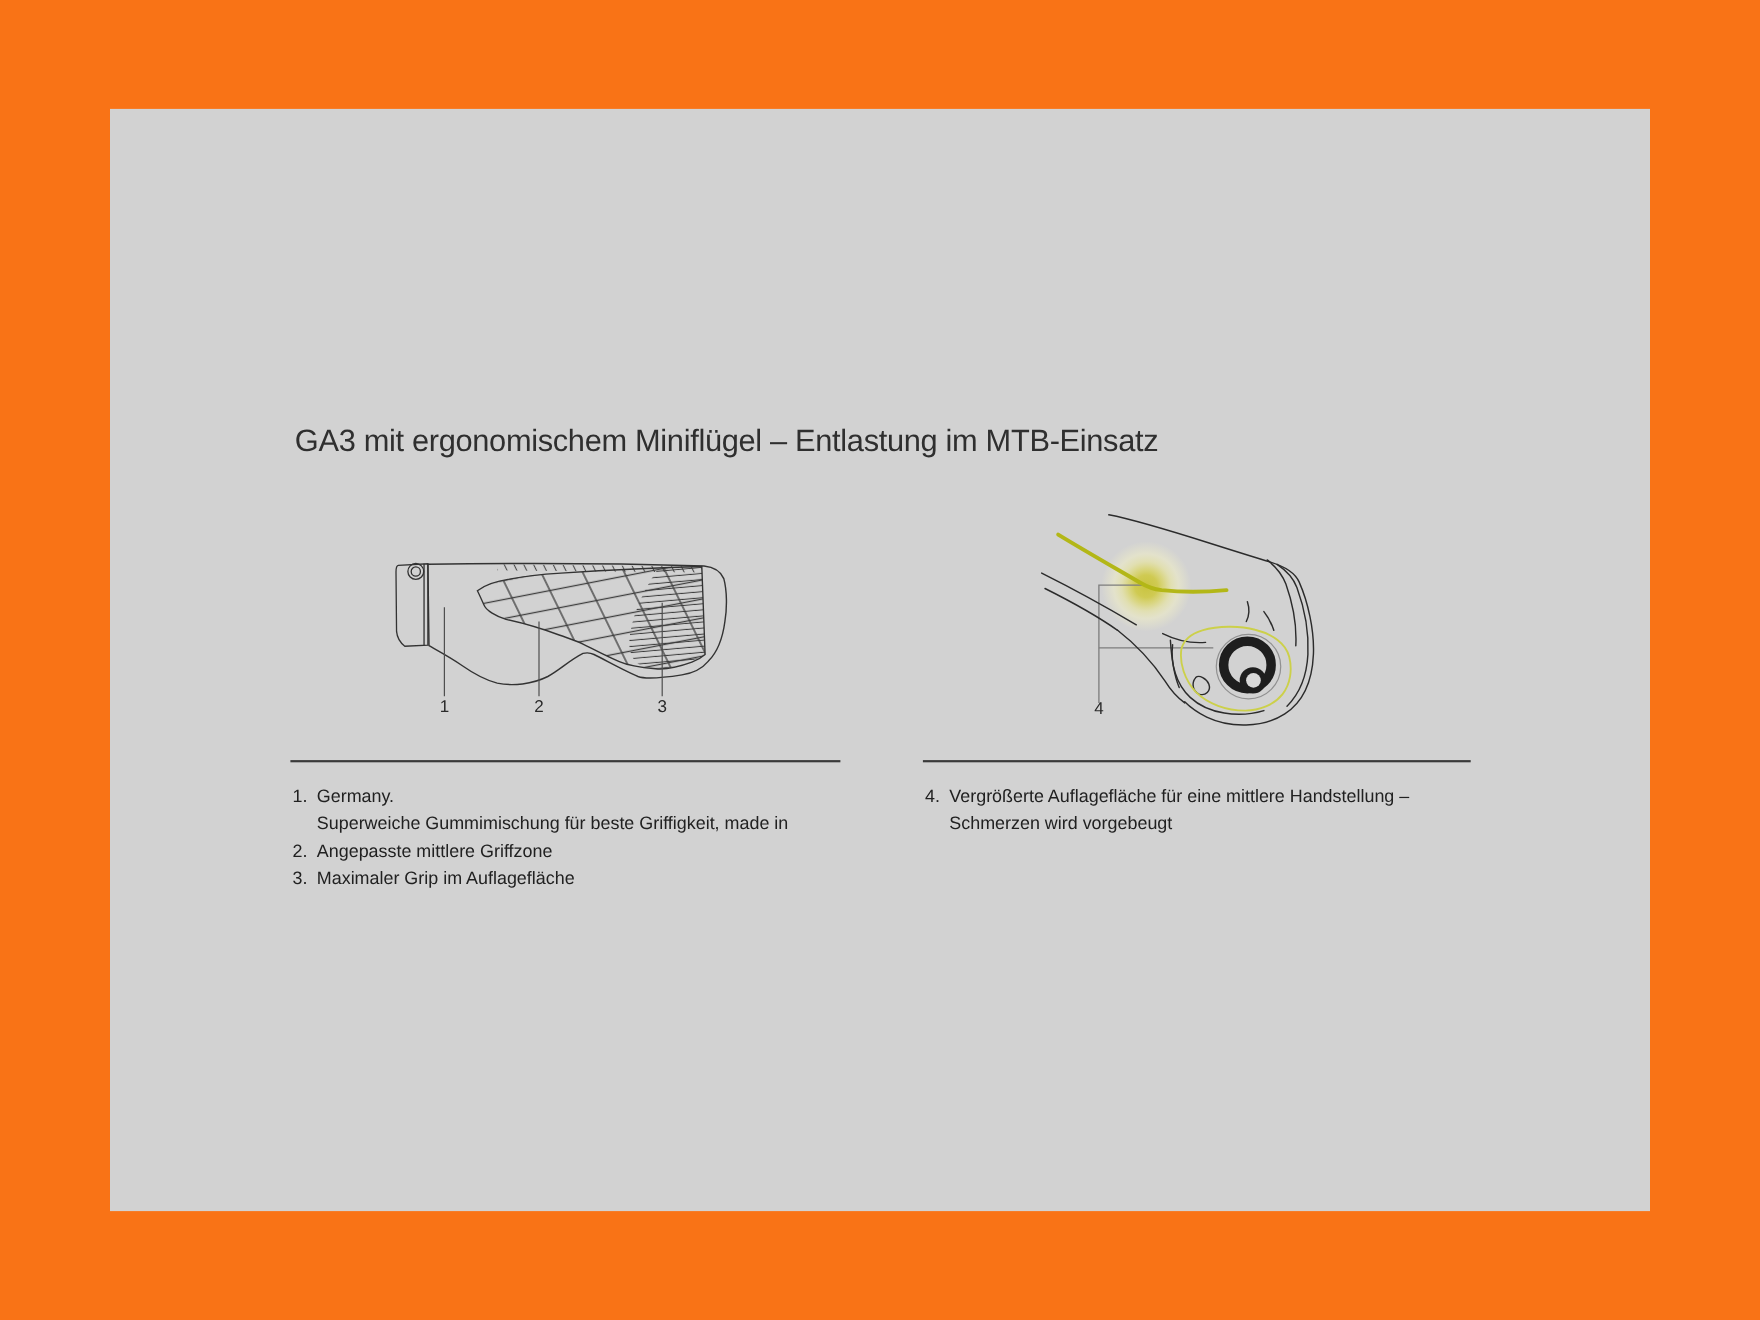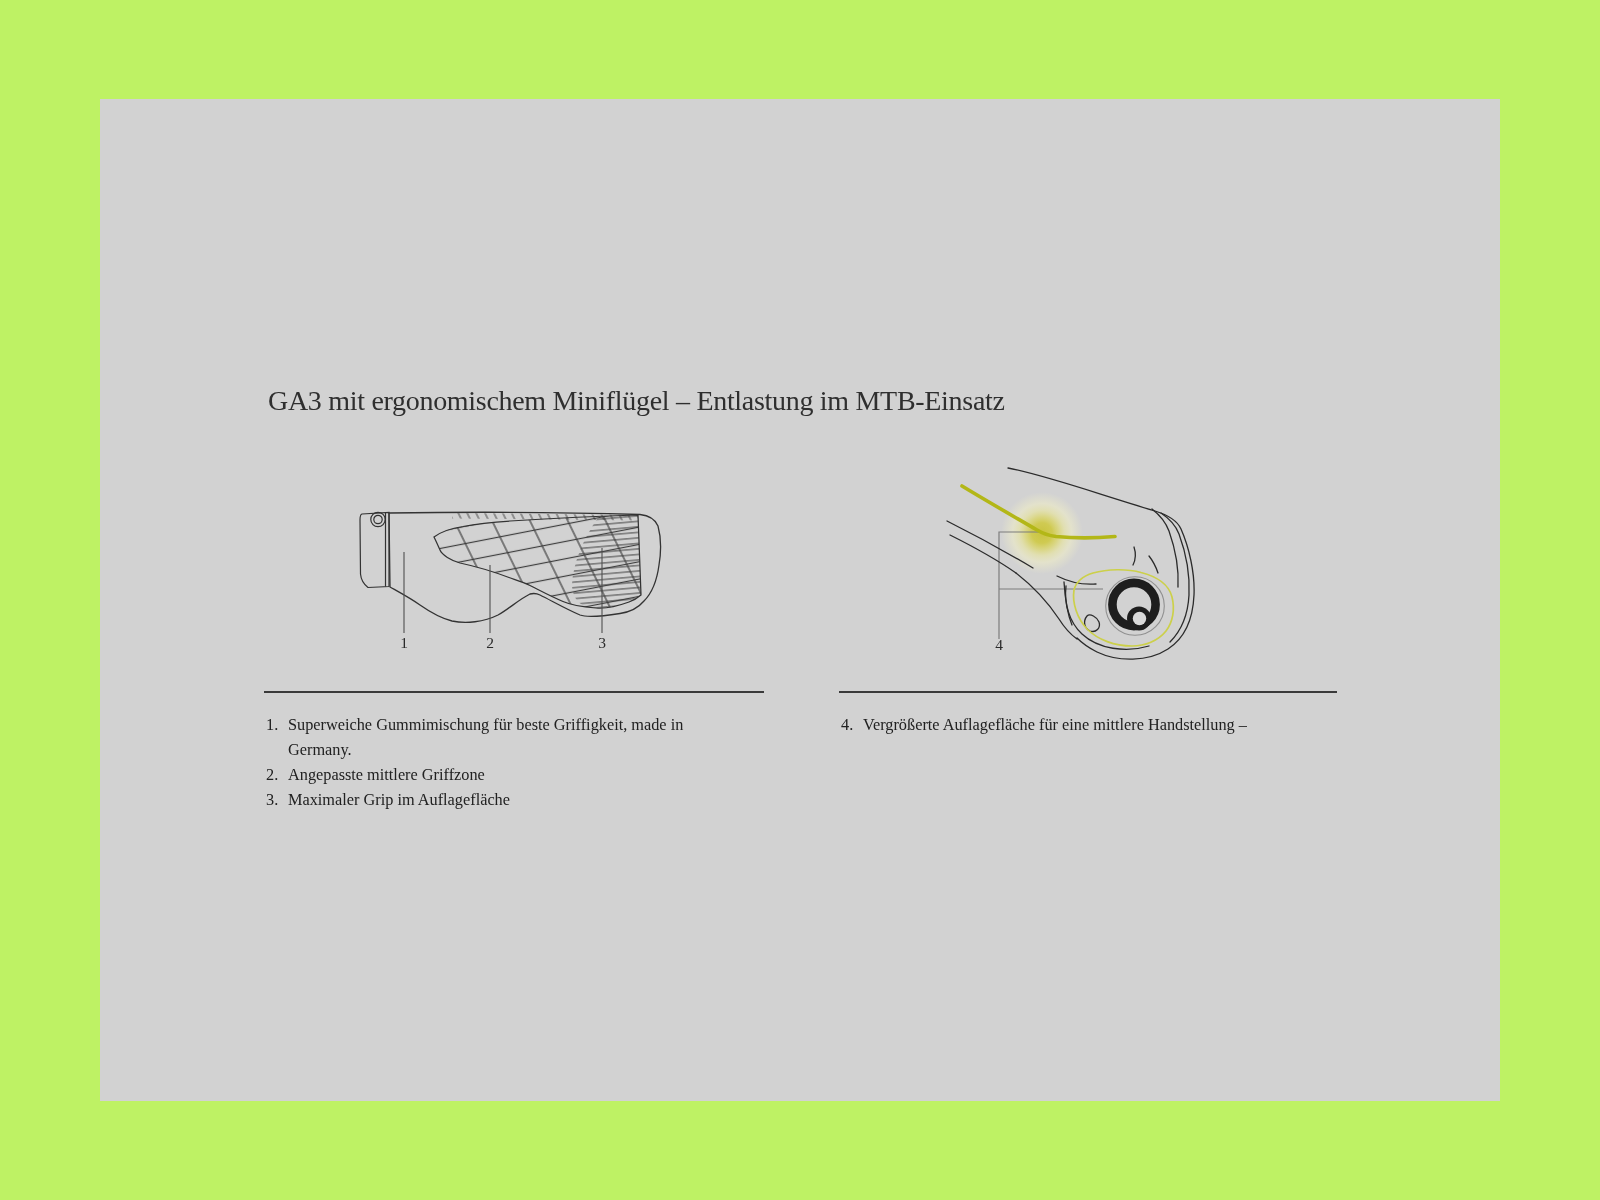--- a/index.html
+++ b/index.html
@@ -1,17 +1,17 @@
 <!DOCTYPE html>
 <html><head>
 <meta charset="utf-8">
 <style>
   html,body{margin:0;padding:0;background:#ffffff;}
-  .page{position:relative;width:1600px;height:1200px;background:#bef264;overflow:hidden;
-        font-family:Liberation Serif, serif;}
+  .page{position:relative;width:1600px;height:1200px;background:#f97316;overflow:hidden;
+        font-family:Liberation Sans, sans-serif;}
   .panel{position:absolute;left:100px;top:99px;width:1400px;height:1002px;background:#d2d2d2;}
   .title{position:absolute;left:268px;top:384px;margin:0;font-size:28px;line-height:34px;
          font-weight:400;letter-spacing:-0.3px;color:#2f2f2f;white-space:nowrap;}
   .fig{position:absolute;}
   .callout-num{position:absolute;transform:translateX(-50%);font-size:15.5px;line-height:16px;
                color:#2a2a2a;}
   .rule{position:absolute;height:1.5px;background:#3a3a3a;}
   .rule-left{left:264px;top:691px;width:500px;}
   .rule-right{left:839px;top:691px;width:498px;}
   .feat-col{position:absolute;font-size:16.3px;line-height:25px;color:#212121;}
@@ -121,32 +121,33 @@
   </svg>
 
   <span class="callout-num" style="left:999px;top:637px;">4</span>
 
   <div class="rule rule-left"></div>
   <div class="rule rule-right"></div>
 
   <div class="feat-col feat-col-left">
     <div class="feat">
       <span class="fnum">1.</span>
+      <div class="fline">Germany.</div>
       <div class="fline">Superweiche Gummimischung für beste Griffigkeit, made in</div>
-      <div class="fline">Germany.</div>
     </div>
     <div class="feat">
       <span class="fnum">2.</span>
       <div class="fline">Angepasste mittlere Griffzone</div>
     </div>
     <div class="feat">
       <span class="fnum">3.</span>
       <div class="fline">Maximaler Grip im Auflagefläche</div>
     </div>
   </div>
 
   <div class="feat-col feat-col-right">
     <div class="feat">
       <span class="fnum">4.</span>
       <div class="fline">Vergrößerte Auflagefläche für eine mittlere Handstellung –</div>
+      <div class="fline">Schmerzen wird vorgebeugt</div>
     </div>
   </div>
 </div>
 
 </body></html>

